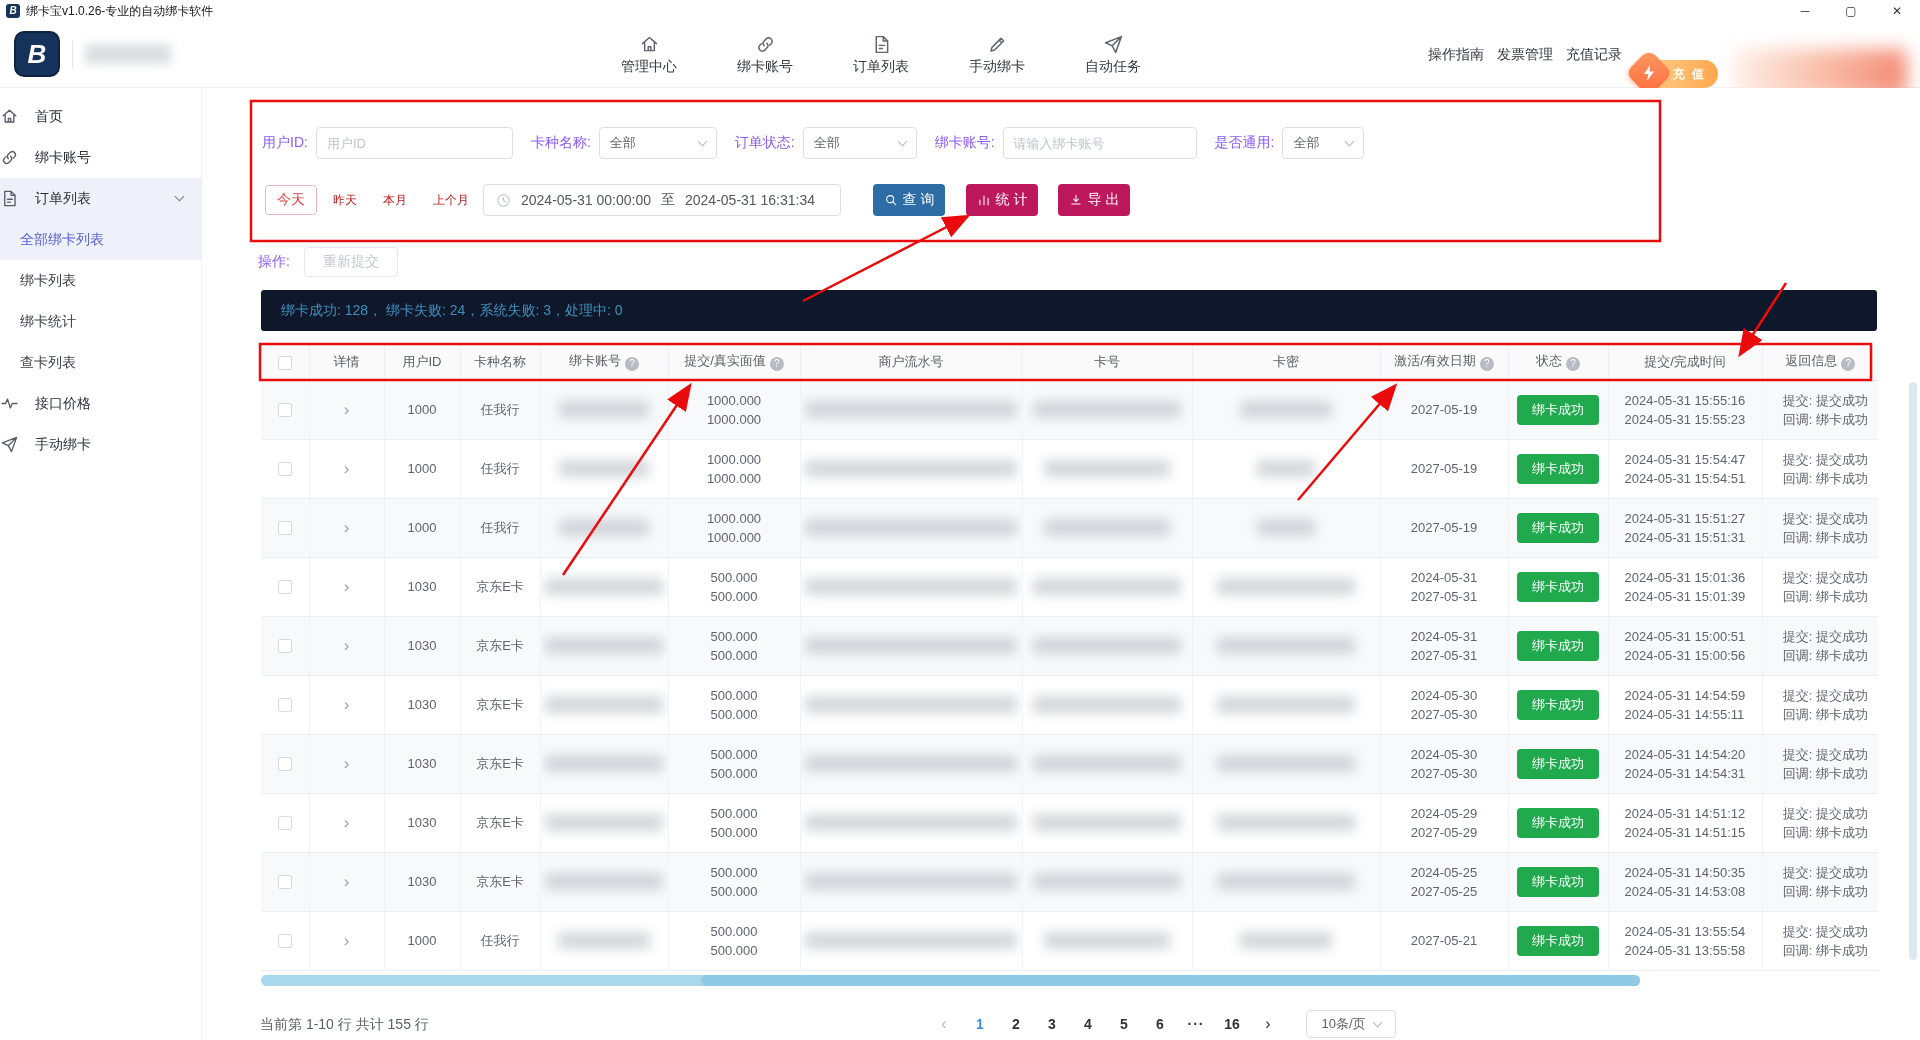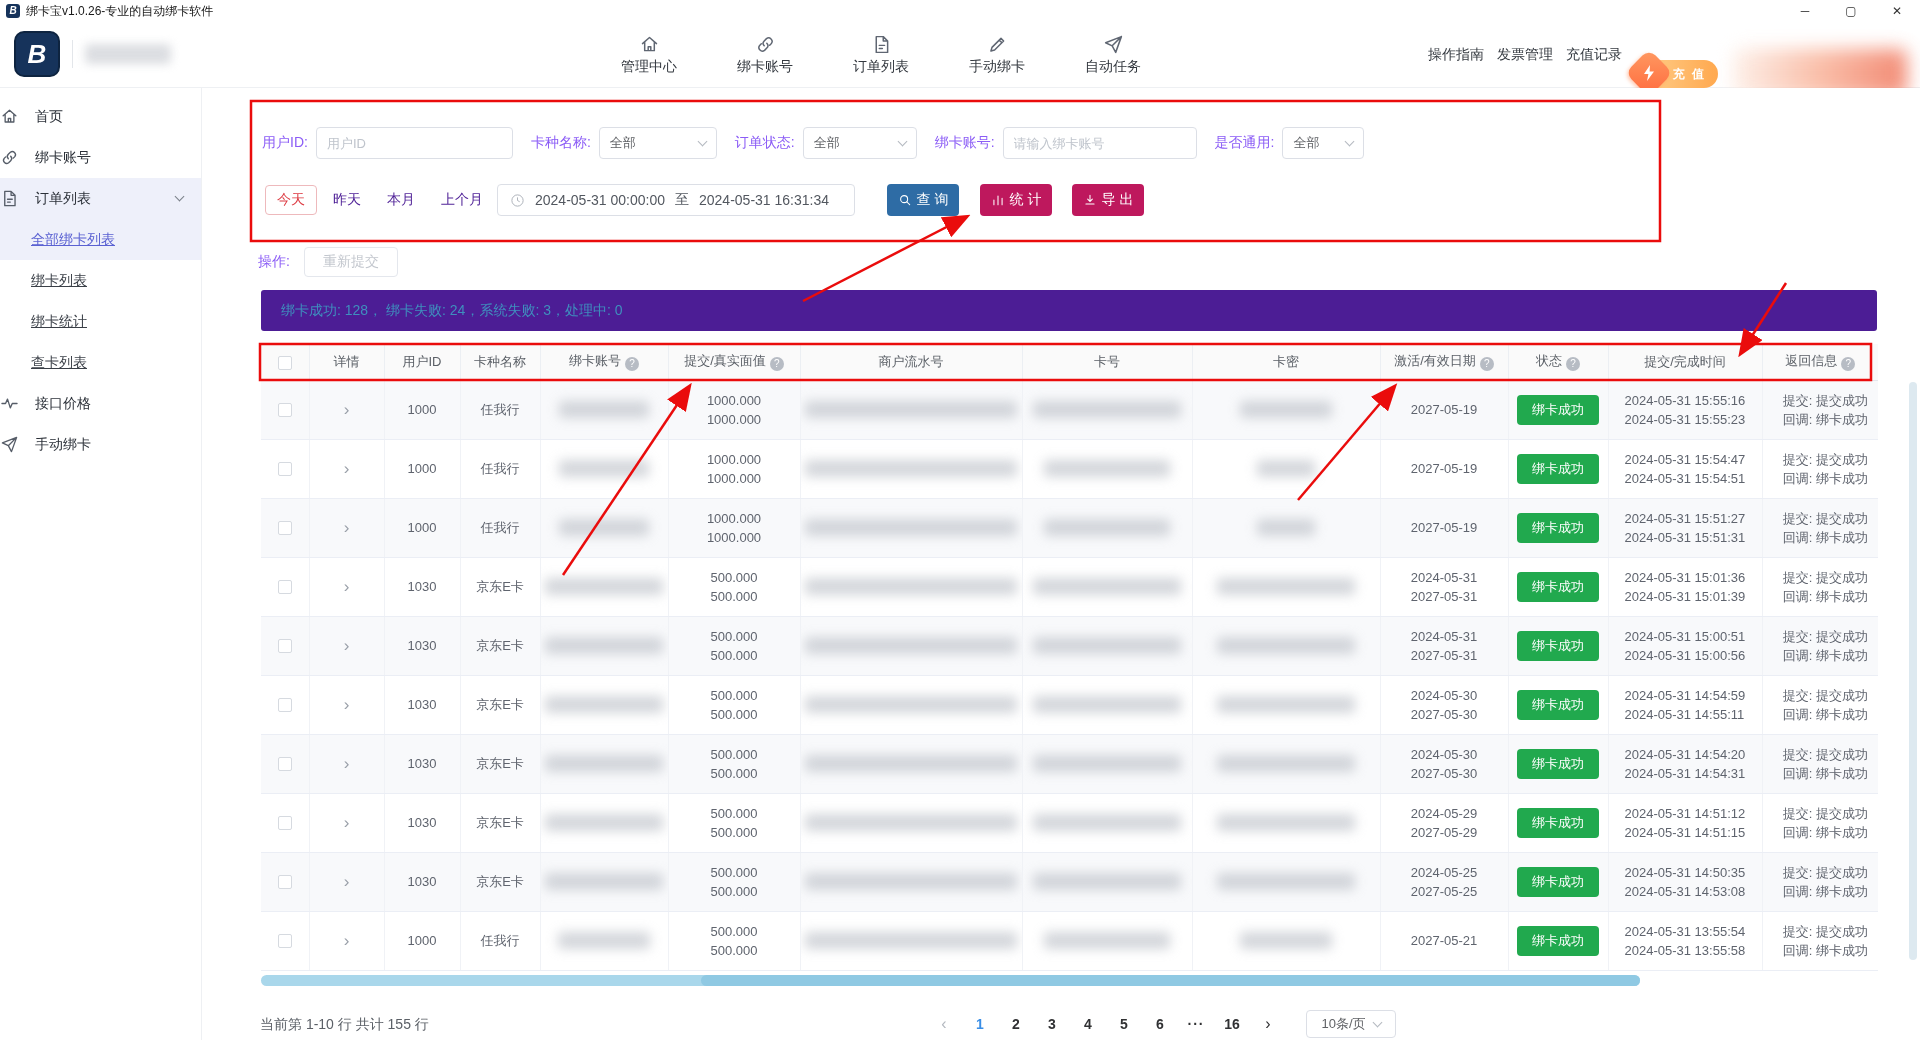--- a/index.html
+++ b/index.html
@@ -36,57 +36,57 @@
     border-radius:9px; transform:rotate(45deg); box-shadow:0 2px 4px rgba(255,120,60,.4); }
   .bolt-badge svg { transform:rotate(-45deg); position:absolute; left:7px; top:7px; }
   .blur-orange { position:absolute; left:1733px; top:27px; width:174px; height:48px; border-radius:8px;
     background:linear-gradient(90deg,#fdeee6,#f9b49b,#f0765c); filter:blur(9px); opacity:.85; }
 
   
   .sidebar { position:absolute; left:0; top:88px; width:202px; height:952px; background:#fff; border-right:1px solid #eef0f3; padding-top:8px; }
   .side-item { height:41px; display:flex; align-items:center; gap:16px; font-size:14px; color:#2b3038; cursor:pointer; position:relative; }
   .side-item svg { width:19px; height:19px; stroke:#565d68; fill:none; stroke-width:1.7; stroke-linecap:round; stroke-linejoin:round; }
   .side-item.active-parent { background:#eef0fa; }
-  .side-sub { height:41px; display:flex; align-items:center; padding-left:31px; font-size:14px; color:#3a3f47; cursor:pointer;text-decoration:underline; }
+  .side-sub { height:41px; display:flex; align-items:center; padding-left:20px; font-size:14px; color:#3a3f47; cursor:pointer; }
   .side-sub.active { background:#eef0fa; color:#5a61d2; }
   .chev-down { width:7px; height:7px; border-right:1.5px solid #7a8089; border-bottom:1.5px solid #7a8089;
     transform:rotate(45deg); position:absolute; right:18px; top:15px; }
 
   
   .main { position:absolute; left:202px; top:88px; width:1718px; height:952px; background:#fff; }
 
   .f-row1 { position:absolute; left:60px; top:39px; height:32px; display:flex; align-items:center; }
   .f-label { font-size:14px; color:#8b5cf6; white-space:nowrap; margin-right:8px; }
   .f-group { display:flex; align-items:center; margin-right:18px; }
   .f-input { height:32px; border:1px solid #dcdfe6; border-radius:4px; padding:0 10px; font-size:13px; color:#606266;
     font-family:"Liberation Sans","DejaVu Sans",sans-serif; }
   .f-input::placeholder { color:#bfc4cc; }
   .f-select { height:32px; border:1px solid #dcdfe6; border-radius:4px; padding:0 10px; font-size:13px; color:#606266;
     display:flex; align-items:center; justify-content:space-between; cursor:pointer; background:#fff; }
   .sel-arrow { width:7px; height:7px; border-right:1.4px solid #b4b9c0; border-bottom:1.4px solid #b4b9c0; transform:rotate(45deg); margin-top:-4px; }
 
   .f-row2 { position:absolute; left:63px; top:96px; height:32px; display:flex; align-items:center; }
   .btn-today { width:52px; height:30px; border:1px solid #eeb9bc; border-radius:4px; background:#fff; color:#dd3b43;
     font-size:14px; display:flex; align-items:center; justify-content:center; cursor:pointer; }
-  .quick { font-size:14px; color:#4c1d95; cursor:pointer; }
+  .quick { font-size:12px; color:#b91c1c; cursor:pointer; }
   .datebox { height:32px; width:358px; border:1px solid #dcdfe6; border-radius:4px; display:flex; align-items:center;
     gap:10px; padding:0 12px; font-size:14px; color:#52575f; }
   .datebox svg { width:15px; height:15px; stroke:#a9aeb6; fill:none; stroke-width:1.5; }
   .btn-dark { height:32px; width:72px; border:none; border-radius:4px; color:#fff; font-size:14px; display:flex;
     align-items:center; justify-content:center; gap:5px; cursor:pointer; }
   .btn-dark svg { width:14px; height:14px; stroke:#fff; fill:none; stroke-width:1.8; stroke-linecap:round; }
   .btn-query { background:#2e6ca5; }
   .btn-stat, .btn-export { background:#be185d; }
 
   .action-row { position:absolute; left:56px; top:158px; height:32px; display:flex; align-items:center; gap:14px; }
   .action-row .f-label { margin-right:0; }
   .btn-disabled { height:30px; padding:0 18px; border:1px solid #e4e7ed; border-radius:4px; background:#fff;
     color:#c3c7ce; font-size:14px; display:flex; align-items:center; }
 
-  .summary-bar { position:absolute; left:59px; top:202px; width:1616px; height:41px; background:#4c1d95; border-radius:3px;
+  .summary-bar { position:absolute; left:59px; top:202px; width:1616px; height:41px; background:#0f172a; border-radius:3px;
     display:flex; align-items:center; padding-left:20px; font-size:14px; color:#3f8fbe; }
 
   
   table.grid { position:absolute; left:59px; top:256px; width:1617px; border-collapse:collapse; table-layout:fixed; font-size:13px; }
   table.grid th { height:36px; background:#fafafa; color:#5b6067; font-weight:normal; border-bottom:1px solid #e4e7ed;
     border-right:1px solid #eceff3; text-align:center; white-space:nowrap; overflow:hidden; }
   table.grid th:last-child, table.grid td:last-child { border-right:none; }
   table.grid td { height:59px; border-bottom:1px solid #ebeef5; border-right:1px solid #f0f2f6; text-align:center;
     color:#5f646e; white-space:nowrap; overflow:hidden; }
   table.grid tr.odd td { background:#f8f9fb; }

